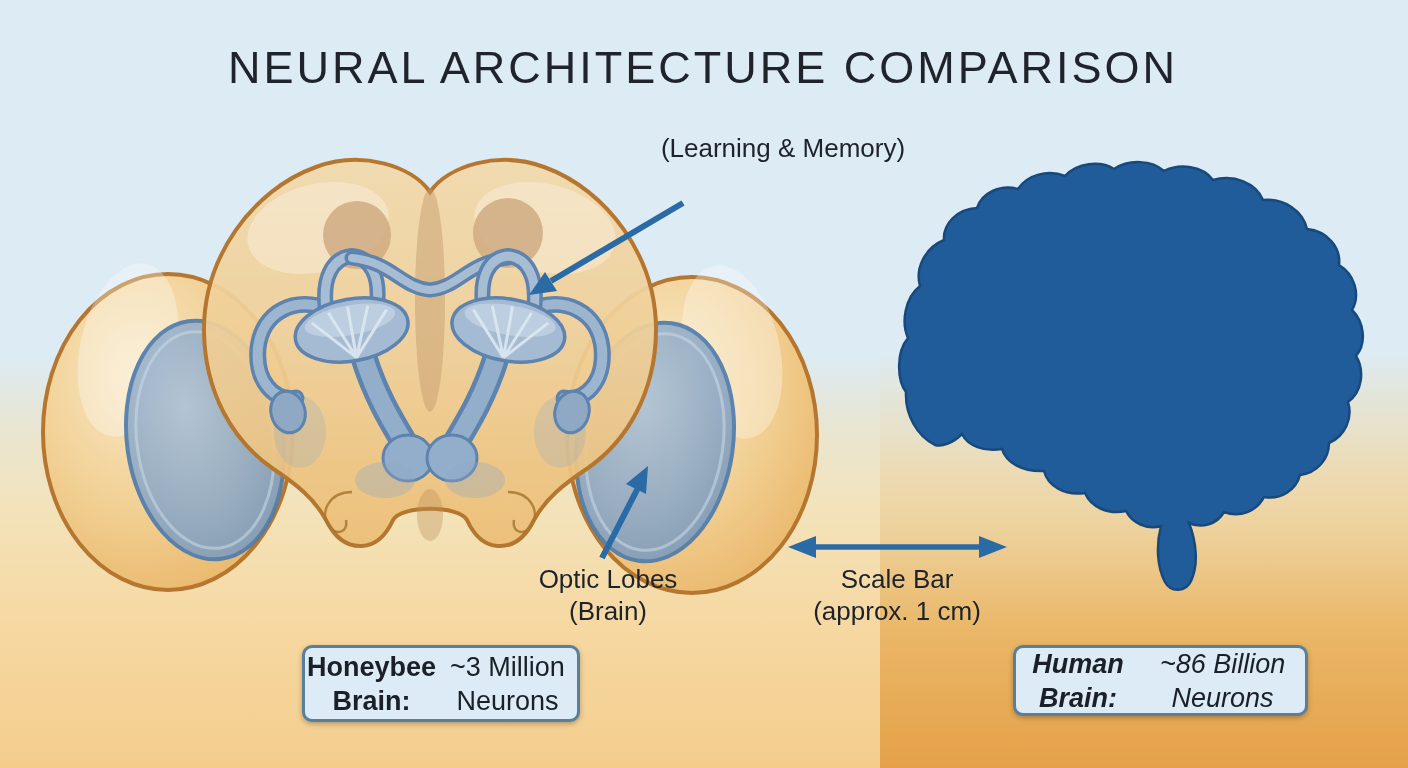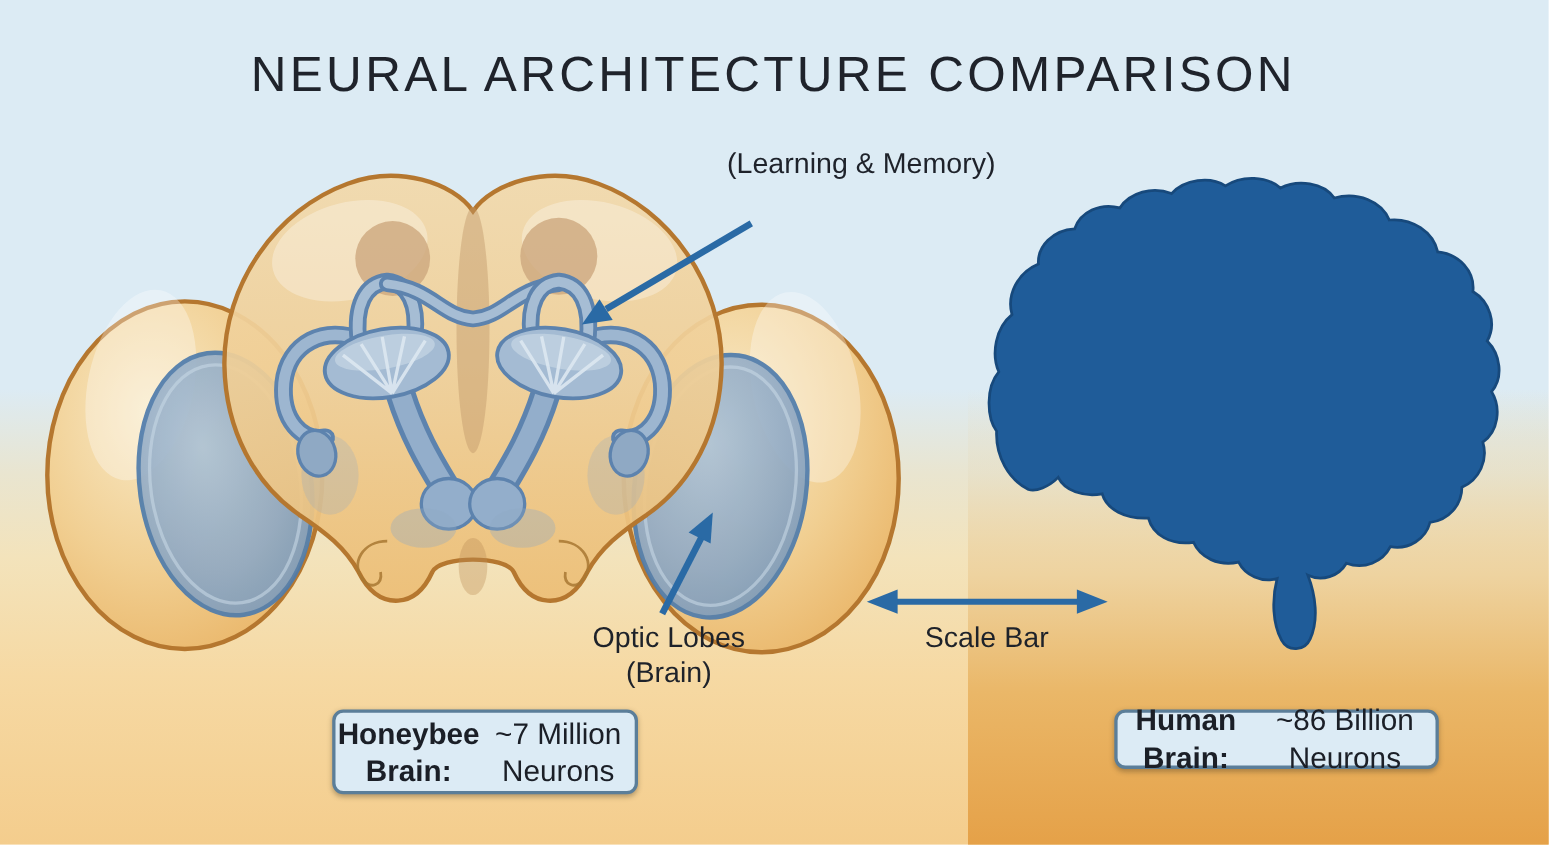--- a/index.html
+++ b/index.html
@@ -35,21 +35,21 @@
   }
   .stat-box{
     position:absolute;box-sizing:border-box;
     background:#dcebf5;border:3px solid #5b7e99;border-radius:10px;
     box-shadow:0 2px 5px rgba(60,50,30,.35);
     display:flex;flex-direction:row;justify-content:center;align-items:center;
     font-size:27px;line-height:34px;color:#1b1f27;text-align:center;
   }
   .stat-box .hd{font-weight:700;}
   .box-honeybee{left:302px;top:645px;width:278px;height:77px;}
-  .box-human{left:1013px;top:645px;width:295px;height:54px;}
+  .box-human{left:1013px;top:645px;width:295px;height:71px;font-style:italic;}
 </style>
 </head>
 <body>
 
 <div class="bg-base"></div>
 <div class="bg-right"></div>
 
 <svg class="art" width="1408" height="768" viewBox="0 0 1408 768">
   <defs>
     <radialGradient id="tanG" cx="38%" cy="32%" r="80%">
@@ -205,23 +205,24 @@
   <div>(Learning &amp; Memory)</div>
 </div>
 
 <div class="label" style="left:608px;top:563px;">
   <div>Optic Lobes</div>
   <div>(Brain)</div>
 </div>
 
 <div class="label" style="left:897px;top:563px;">
   <div>Scale Bar</div>
+  <div>(approx. 1 cm)</div>
 </div>
 
 <div class="stat-box box-honeybee">
   <div class="hd">Honeybee Brain:</div>
-  <div>~7 Million Neurons</div>
+  <div>~3 Million Neurons</div>
 </div>
 
 <div class="stat-box box-human">
   <div class="hd">Human Brain:</div>
   <div>~86 Billion Neurons</div>
 </div>
 
 </body></html>

